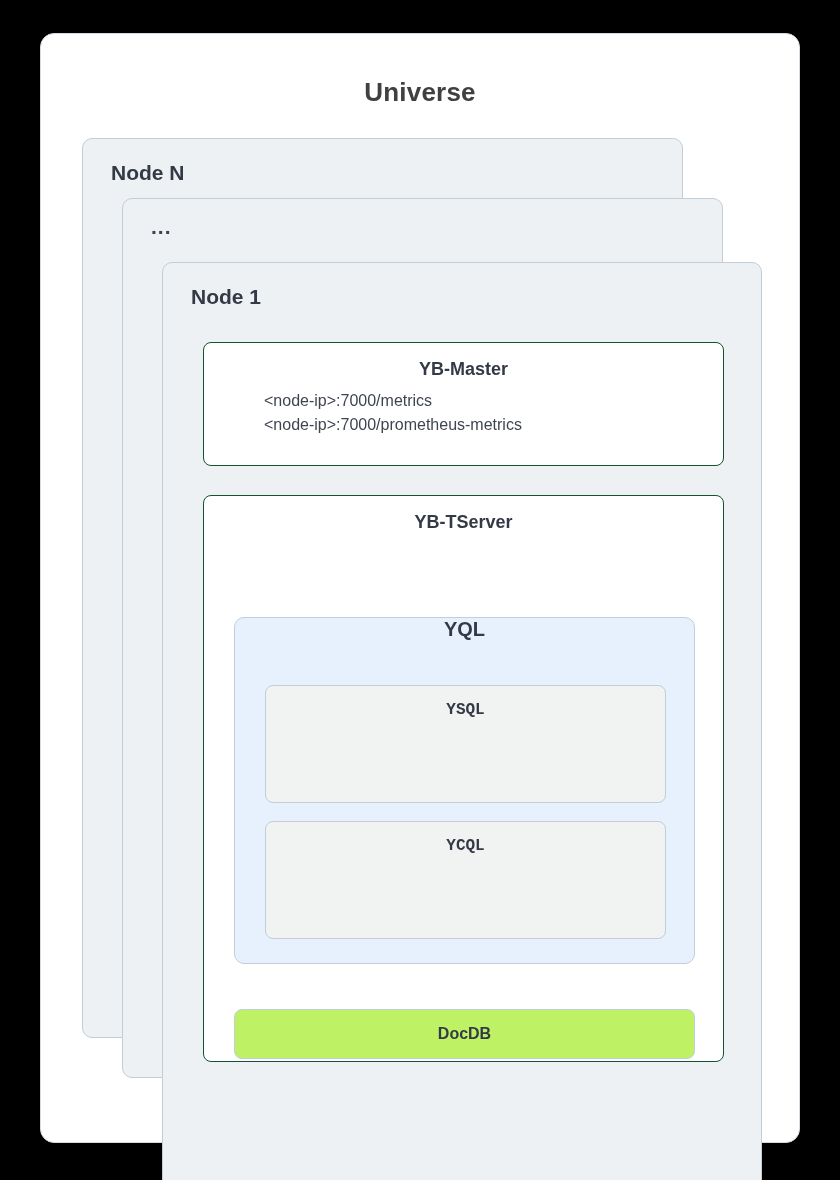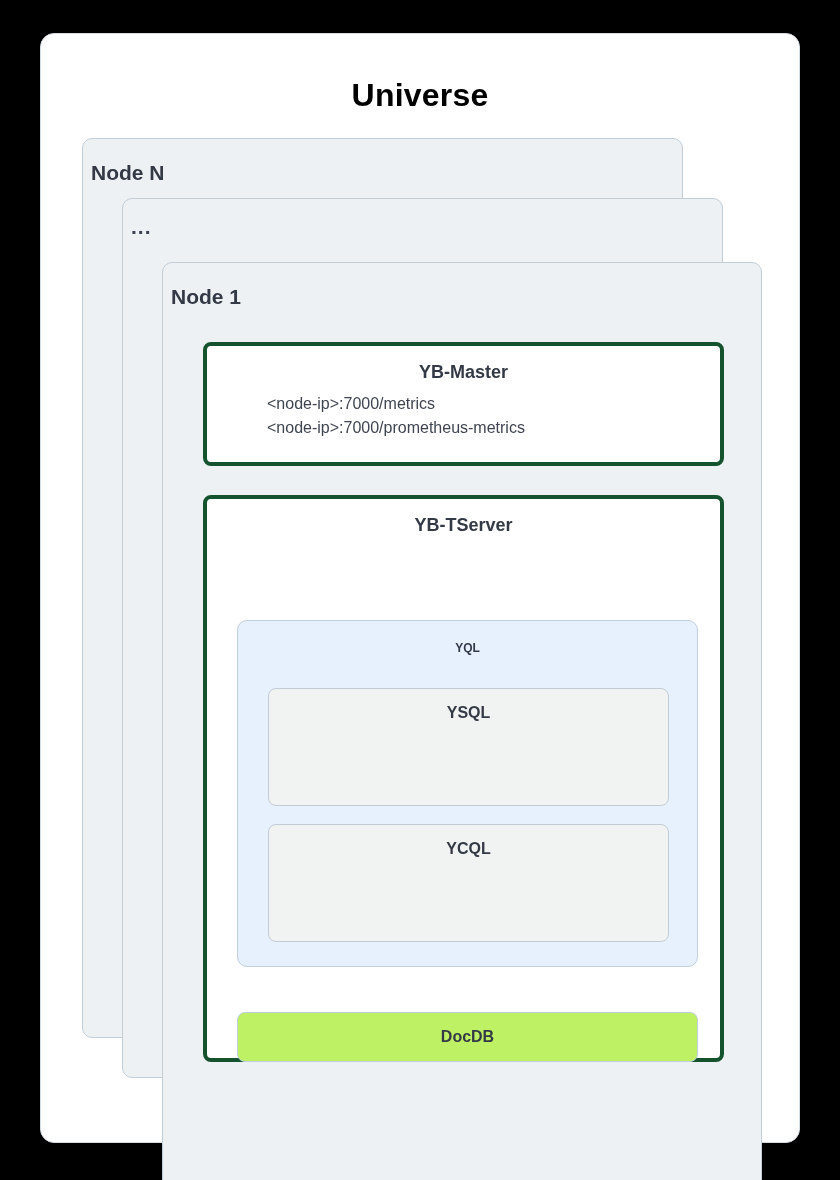--- a/index.html
+++ b/index.html
@@ -27,23 +27,23 @@
     border: 1px solid #d3dce3;
     border-radius: 14px;
   }
 
   .universe-title {
     position: absolute;
     left: 0;
     top: 43px;
     width: 100%;
     text-align: center;
-    font-size: 32px;
-    font-weight: bold;
-    color: #000000;
+    font-size: 26px;
+    font-weight: bold;
+    color: #404040;
     letter-spacing: 0.2px;
   }
 
   
   .node-card {
     position: absolute;
     box-sizing: border-box;
     background: #edf1f4;
     border: 1px solid #c2cdd6;
     border-radius: 10px;
@@ -62,39 +62,39 @@
   }
   .node-card-1 {
     left: 121px;
     top: 228px;
     width: 600px;
     height: 940px;
   }
 
   .node-label {
     position: absolute;
-    left: 8px;
+    left: 28px;
     top: 22px;
     font-size: 21px;
     font-weight: bold;
     color: #343a45;
   }
   .node-label.ellipsis {
     font-size: 21px;
     letter-spacing: 1px;
     color: #3c4350;
     line-height: 12px;
   }
 
   
   .component-box {
     position: absolute;
     box-sizing: border-box;
     background: #ffffff;
-    border: 4px solid #14532d;
+    border: 1px solid #14532d;
     border-radius: 8px;
   }
   .box-master {
     left: 40px;
     top: 79px;
     width: 521px;
     height: 124px;
   }
   .box-tserver {
     left: 40px;
@@ -129,24 +129,23 @@
     left: 30px;
     top: 121px;
     width: 461px;
     height: 347px;
     background: #e7f0fd;
     border: 1px solid #bfcfdd;
     border-radius: 10px;
   }
   .yql-title {
     text-align: center;
-    font-size: 12px;
-    font-weight: bold;
-    color: #343a45;
-    padding-top: 20px;
+    font-size: 20px;
+    font-weight: bold;
+    color: #343a45;
   }
 
   
   .api-box {
     position: absolute;
     box-sizing: border-box;
     left: 30px;
     width: 401px;
     height: 118px;
     background: #f1f2f2;
@@ -155,20 +154,21 @@
   }
   .api-box-ysql { top: 67px; }
   .api-box-ycql { top: 203px; }
 
   .api-title {
     text-align: center;
     font-size: 16px;
     font-weight: bold;
     color: #343a45;
     padding-top: 15px;
+    font-family: Liberation Mono, monospace;
   }
   .api-endpoints {
     padding: 8px 0 0 24px;
   }
 
   
   .docdb-box {
     position: absolute;
     box-sizing: border-box;
     left: 30px;

